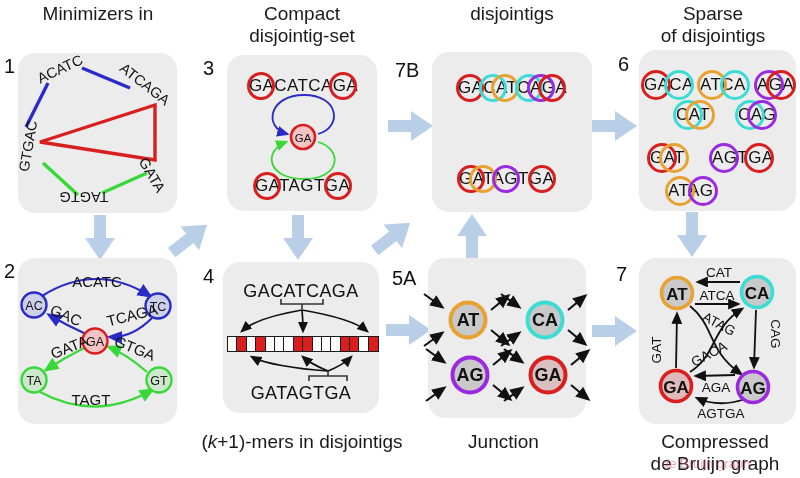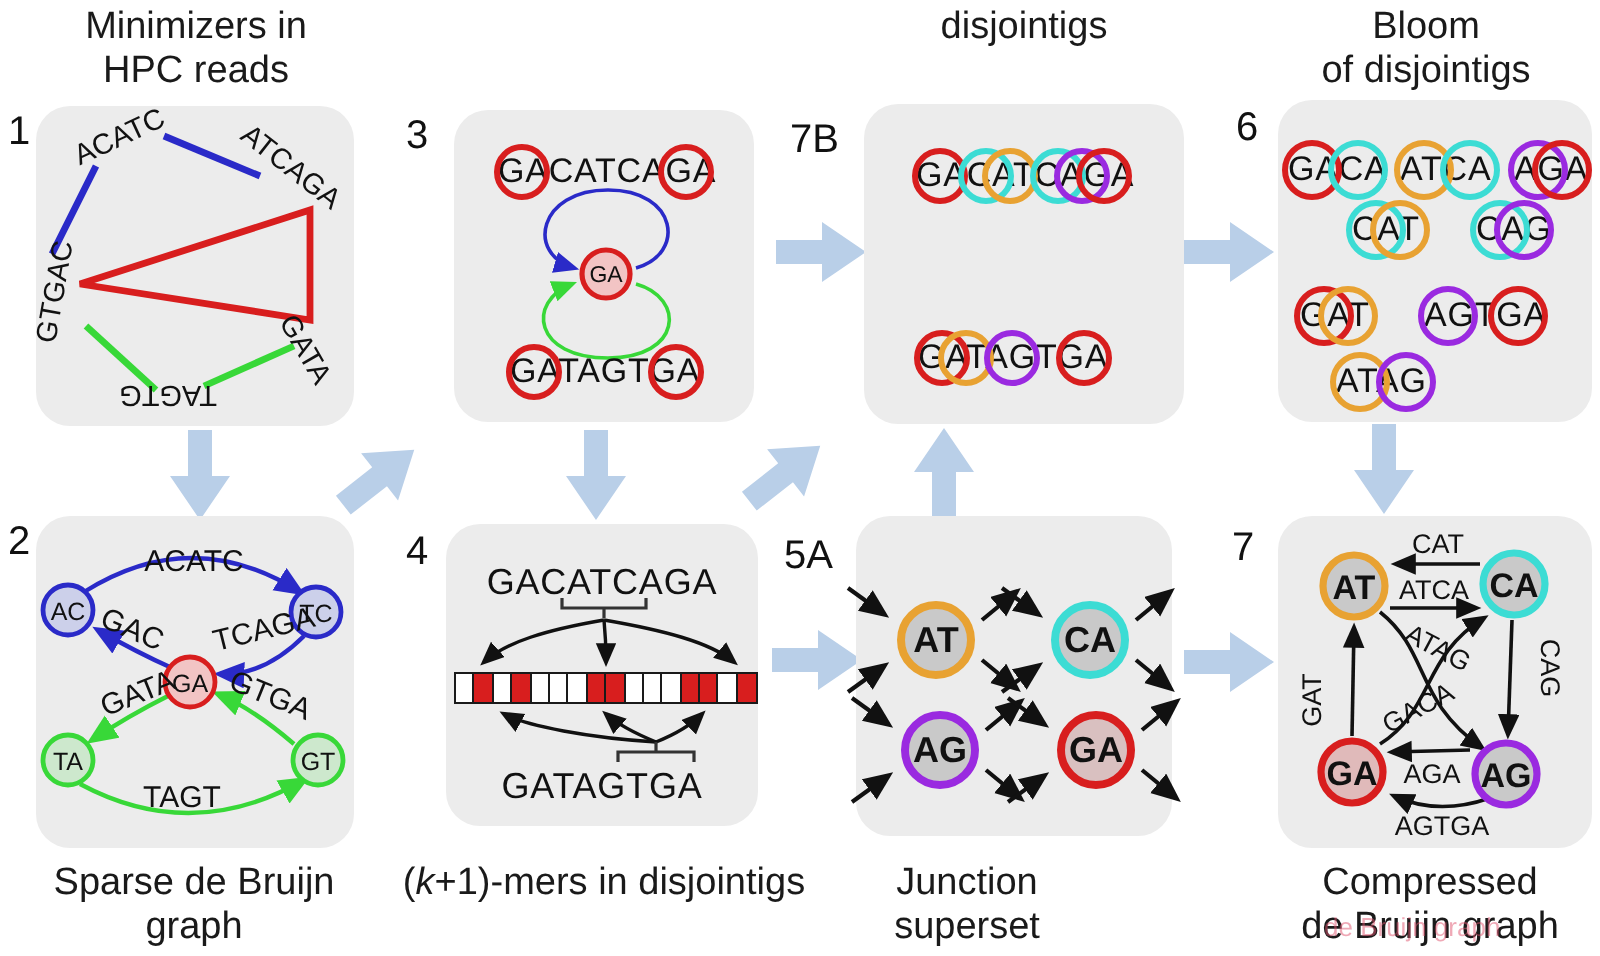--- a/index.html
+++ b/index.html
@@ -33,40 +33,38 @@
         <path d="M0,0 L7,3 L0,6 Z" fill="#38d838"></path>
       </marker>
       <marker id="m-black" markerWidth="9" markerHeight="8" refX="5.5" refY="3" orient="auto" markerUnits="strokeWidth">
         <path d="M0,0 L7,3 L0,6 Z" fill="#111"></path>
       </marker>
     </defs>
   </svg>
 
   <div class="tcap" style="left:18px;top:3px;width:160px">
     <div>Minimizers in</div>
-    <div>HPC reads</div>
+  </div>
+  <div class="tcap" style="left:222px;top:3px;width:160px">
+    <div>Compact</div>
+    <div>disjointig-set</div>
   </div>
   <div class="tcap" style="left:400px;top:3px;width:224px">
     <div>disjointigs</div>
   </div>
   <div class="tcap" style="left:630px;top:3px;width:166px">
-    <div>Bloom</div>
+    <div>Sparse</div>
     <div>of disjointigs</div>
   </div>
 
-  <div class="tcap" style="left:7px;top:431px;width:180px">
-    <div>Sparse de Bruijn</div>
-    <div>graph</div>
-  </div>
   <div class="tcap" style="left:192px;top:431px;width:220px">
     <div><span>(</span><i>k</i><span>+1)-mers in disjointigs</span></div>
   </div>
-  <div class="tcap" style="left:396px;top:431px;width:175px">
+  <div class="tcap" style="left:416px;top:431px;width:175px">
     <div>Junction</div>
-    <div>superset</div>
   </div>
   <div class="tcap" style="left:625px;top:431px;width:180px">
     <div>Compressed</div>
     <div>de Bruijn graph</div>
   </div>
   <div class="wm" style="left:662px;top:456px">de Bruijn graph</div>
 
   <div class="num" style="left:4px;top:55px">1</div>
   <div class="num" style="left:4px;top:260px">2</div>
   <div class="num" style="left:203px;top:57px">3</div>

